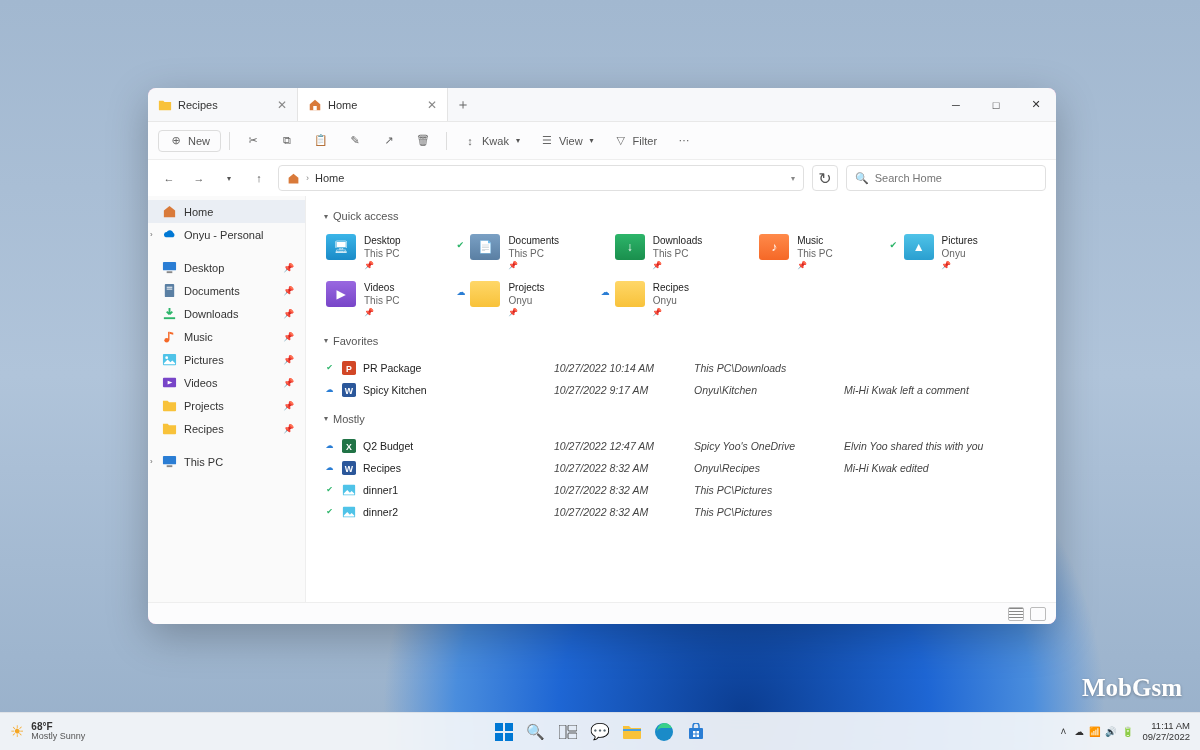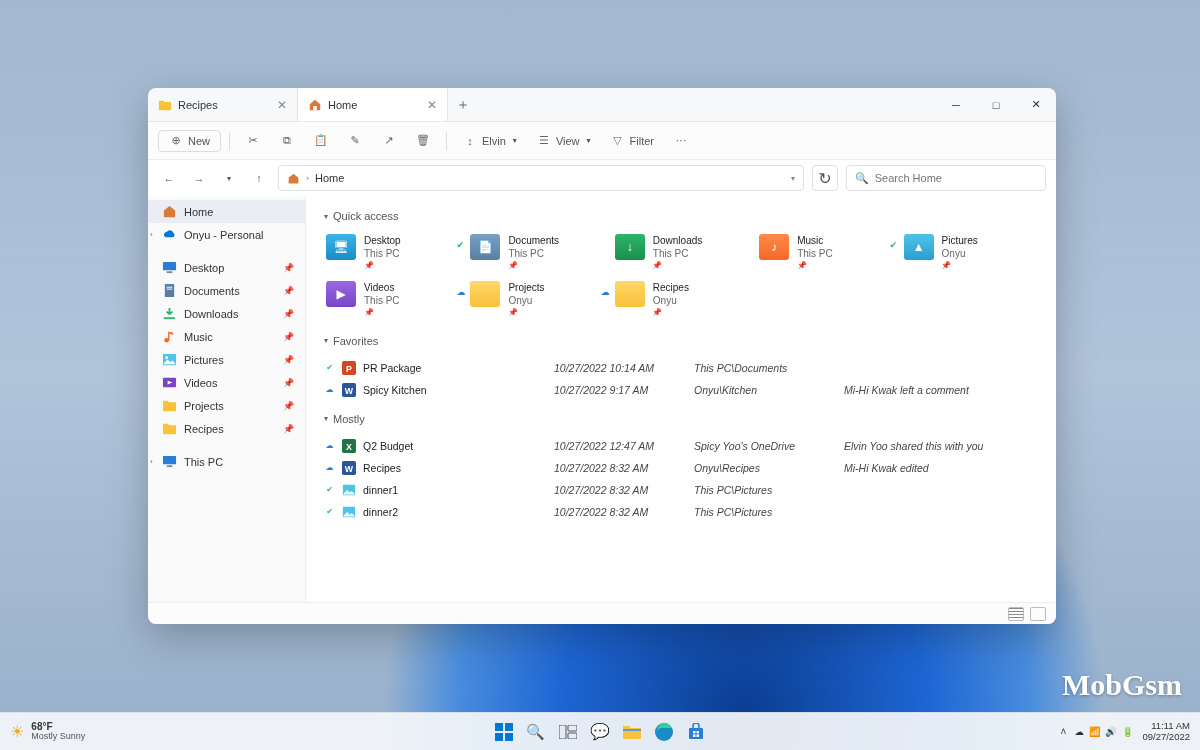--- a/index.html
+++ b/index.html
@@ -64,21 +64,21 @@
 
 
 .taskbar { position:absolute; left:0; right:0; bottom:0; height:38px; background:rgba(245,247,250,0.92); backdrop-filter:blur(10px); display:flex; align-items:center; padding:0 10px; border-top:1px solid rgba(0,0,0,0.06); }
 .tb-left { display:flex; align-items:center; gap:7px; font-size:10px; color:#333; }
 .tb-center { position:absolute; left:50%; transform:translateX(-50%); display:flex; gap:4px; }
 .tb-icon { width:28px; height:28px; display:flex; align-items:center; justify-content:center; border-radius:4px; }
 .tb-right { margin-left:auto; display:flex; align-items:center; gap:8px; font-size:9.5px; color:#333; }
 .tb-tray { display:flex; gap:5px; align-items:center; }
 .tb-clock { display:flex; flex-direction:column; align-items:flex-end; line-height:1.15; font-size:9.5px; }
 
-.watermark { position:absolute; right:18px; bottom:48px; font-size:30px; font-weight:600; color:#fff; font-family: Georgia, serif; text-shadow:0 1px 3px rgba(0,0,0,0.3); }
+.watermark { position:absolute; right:18px; bottom:48px; font-size:25px; font-weight:600; color:#fff; font-family: Georgia, serif; text-shadow:0 1px 3px rgba(0,0,0,0.3); }
 
 
 .fld-blue { background:linear-gradient(180deg,#3bb5e8,#1a8bc8); }
 .fld-slate { background:linear-gradient(180deg,#7aa0c4,#5a7fa3); }
 .fld-green { background:linear-gradient(180deg,#2db56a,#1a8f4d); }
 .fld-orange { background:linear-gradient(180deg,#ff8a4a,#f56827); }
 .fld-cyan { background:linear-gradient(180deg,#4fc3e8,#2a9fd0); }
 .fld-purple { background:linear-gradient(180deg,#9968e0,#7845c8); }
 .fld-yellow { background:linear-gradient(180deg,#ffd768,#f8c23a); }
 .fld-tab { width:40%; height:3px; background:rgba(255,255,255,0.5); position:absolute; top:-3px; left:2px; border-radius:2px 2px 0 0; }
@@ -141,21 +141,21 @@
       </div>
     <div class="tool-btn">
         <span class="tool-icon">↗</span>
       </div>
     <div class="tool-btn">
         <span class="tool-icon">🗑</span>
       </div>
     <div class="tool-sep"></div>
     <div class="tool-btn">
         <span class="tool-icon">↕</span>
-        <span>Elvin</span>
+        <span>Kwak</span>
         <span style="font-size:8px;margin-left:2px">▾</span>
       </div>
     <div class="tool-btn">
         <span class="tool-icon">☰</span>
         <span>View</span>
         <span style="font-size:8px;margin-left:2px">▾</span>
       </div>
     <div class="tool-btn">
         <span class="tool-icon">▽</span>
         <span>Filter</span>
@@ -414,21 +414,21 @@
               <span class="sync-badge" style="color:#2db56a">✔</span>
               <span class="file-icon">
                 <svg viewBox="0 0 16 16">
                   <rect width="16" height="16" rx="2" fill="#d24726"></rect>
                   <text x="8" y="12" text-anchor="middle" fill="#fff" font-size="10" font-weight="bold">P</text>
                 </svg>
               </span>
               <span>PR Package</span>
             </div>
             <div class="file-meta">10/27/2022 10:14 AM</div>
-            <div class="file-meta">This PC\Documents</div>
+            <div class="file-meta">This PC\Downloads</div>
             <div class="file-meta"></div>
           </div>
           <div class="file-row">
             <div class="file-name-cell">
               <span class="sync-badge" style="color:#2a7dd4">☁</span>
               <span class="file-icon">
                 <svg viewBox="0 0 16 16">
                   <rect width="16" height="16" rx="2" fill="#2b579a"></rect>
                   <text x="8" y="12" text-anchor="middle" fill="#fff" font-size="10" font-weight="bold">W</text>
                 </svg>

